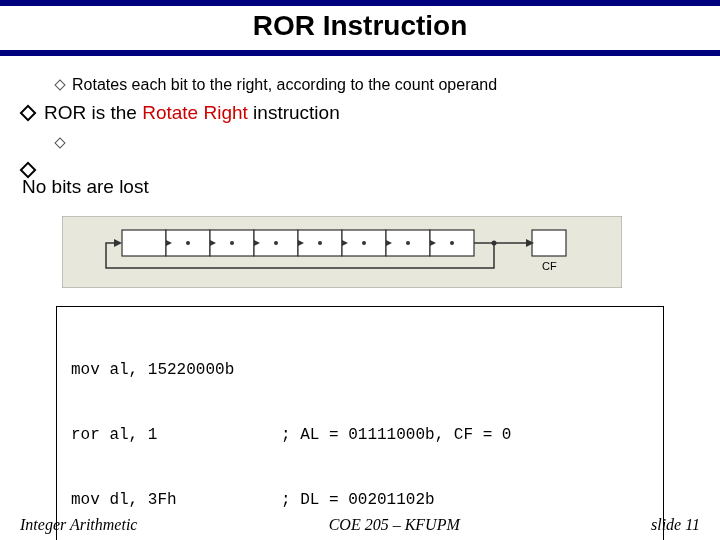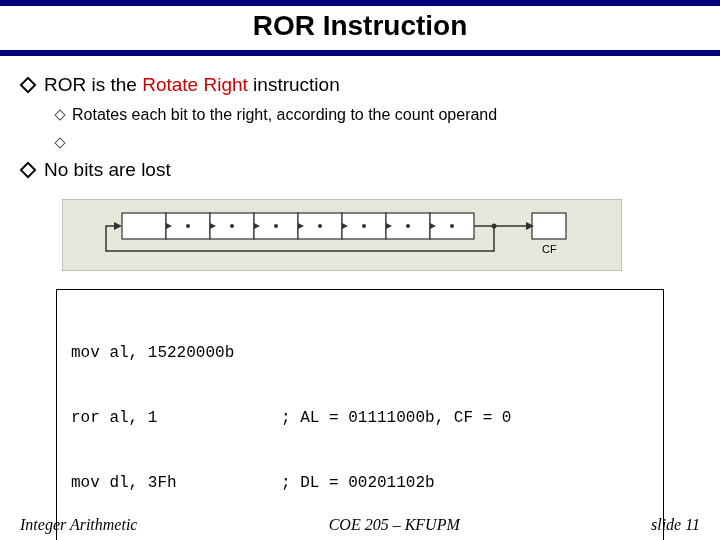--- a/index.html
+++ b/index.html
@@ -120,37 +120,37 @@
 <div class="header-band"></div>
 <div class="title-bar">
   <div class="title-bar-inner">
     <span class="title-text">ROR Instruction</span>
   </div>
 </div>
 <div class="header-band"></div>
 
 <div class="content">
 
+  <div class="bullet-line sub-bullet">
+    <div class="diamond small"></div>
+    <div class="sub-text">Rotates each bit to the right, according to the count operand</div>
+  </div>
+
   <div class="bullet-line">
     <div class="diamond"></div>
     <div class="b-text">
       <span>ROR is the </span><span class="red">Rotate Right</span><span> instruction</span>
     </div>
   </div>
 
   <div class="bullet-line sub-bullet">
     <div class="diamond small"></div>
-    <div class="sub-text">Rotates each bit to the right, according to the count operand</div>
-  </div>
-
-  <div class="bullet-line sub-bullet">
-    <div class="diamond small"></div>
-  </div>
-
-  <div class="bullet-line" style="margin-top:12px;">
+  </div>
+
+  <div class="bullet-line" style="margin-top:12px;flex-direction:column;">
     <div class="diamond"></div>
     <div class="b-text">No bits are lost</div>
   </div>
 
   <div class="diagram-wrap">
     <svg width="560" height="72" viewBox="0 0 560 72">
       <rect x="0" y="0" width="560" height="72" fill="#e8e7dc" stroke="#999" stroke-width="1"></rect>
 
       <g stroke="#333" stroke-width="1.2" fill="#fff">
         <rect x="60" y="14" width="44" height="26"></rect>

